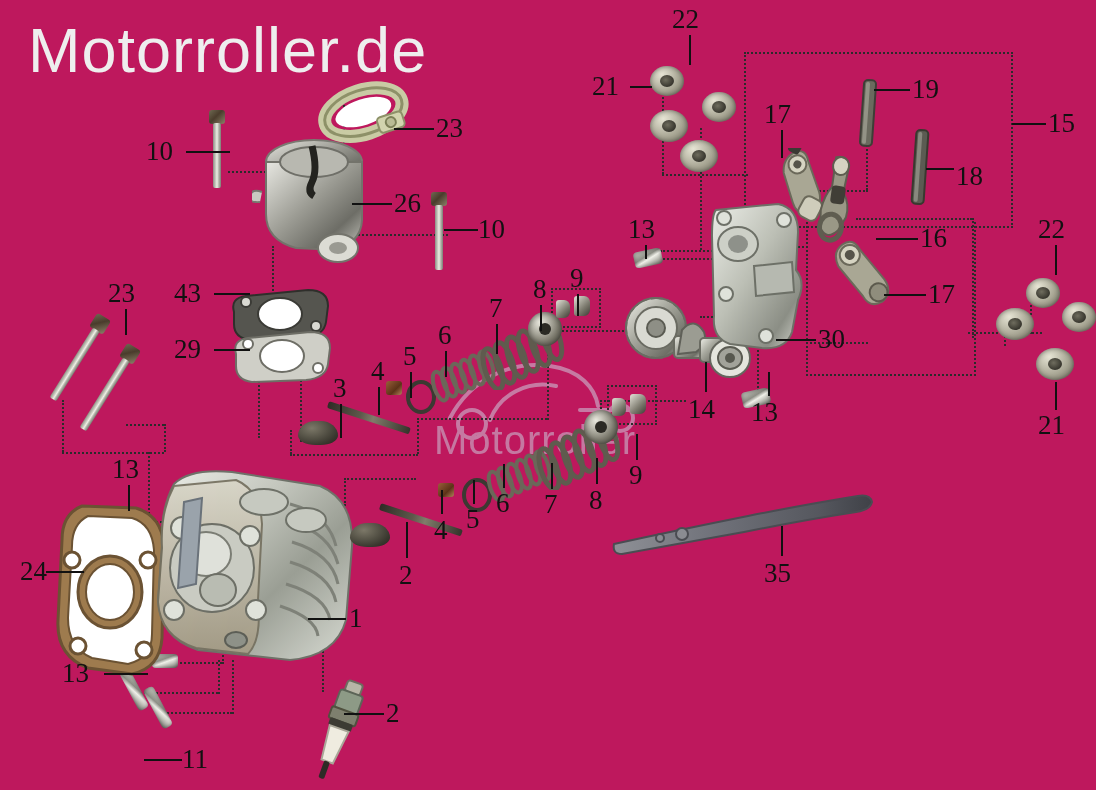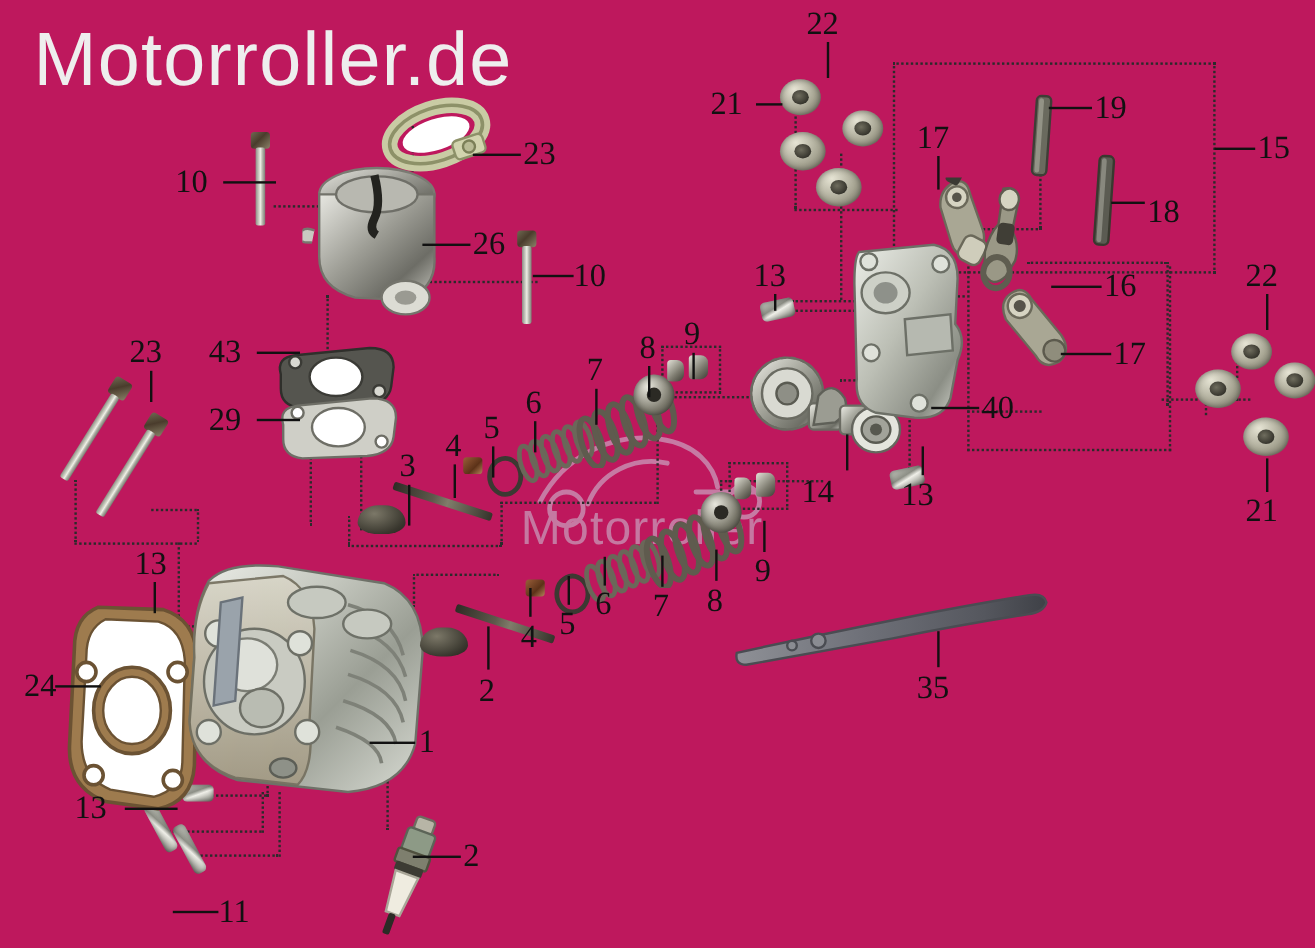--- a/index.html
+++ b/index.html
@@ -623,42 +623,42 @@
 
   <div class="lbl" style="left:62px;top:660px;">13</div>
   <div class="lead h" style="left:104px;top:673px;width:44px;"></div>
 
   <div class="lbl" style="left:628px;top:216px;">13</div>
   <div class="lead v" style="left:645px;top:245px;height:14px;"></div>
 
   <div class="lbl" style="left:751px;top:399px;">13</div>
   <div class="lead v" style="left:768px;top:372px;height:24px;"></div>
 
-  <div class="lbl" style="left:668px;top:396px;">14</div>
+  <div class="lbl" style="left:688px;top:396px;">14</div>
   <div class="lead v" style="left:705px;top:362px;height:30px;"></div>
 
   <div class="lbl" style="left:1048px;top:110px;">15</div>
   <div class="lead h" style="left:1012px;top:123px;width:34px;"></div>
 
   <div class="lbl" style="left:920px;top:225px;">16</div>
   <div class="lead h" style="left:876px;top:238px;width:42px;"></div>
 
   <div class="lbl" style="left:764px;top:101px;">17</div>
   <div class="lead v" style="left:781px;top:130px;height:28px;"></div>
 
   <div class="lbl" style="left:928px;top:281px;">17</div>
   <div class="lead h" style="left:884px;top:294px;width:42px;"></div>
 
   <div class="lbl" style="left:956px;top:163px;">18</div>
   <div class="lead h" style="left:926px;top:168px;width:28px;"></div>
 
   <div class="lbl" style="left:912px;top:76px;">19</div>
   <div class="lead h" style="left:874px;top:89px;width:36px;"></div>
 
-  <div class="lbl" style="left:818px;top:326px;">40</div>
+  <div class="lbl" style="left:818px;top:326px;">30</div>
   <div class="lead h" style="left:776px;top:339px;width:40px;"></div>
 
   <div class="lbl" style="left:592px;top:73px;">21</div>
   <div class="lead h" style="left:630px;top:86px;width:22px;"></div>
 
   <div class="lbl" style="left:1038px;top:412px;">21</div>
   <div class="lead v" style="left:1055px;top:382px;height:28px;"></div>
 
   <div class="lbl" style="left:672px;top:6px;">22</div>
   <div class="lead v" style="left:689px;top:35px;height:30px;"></div>

